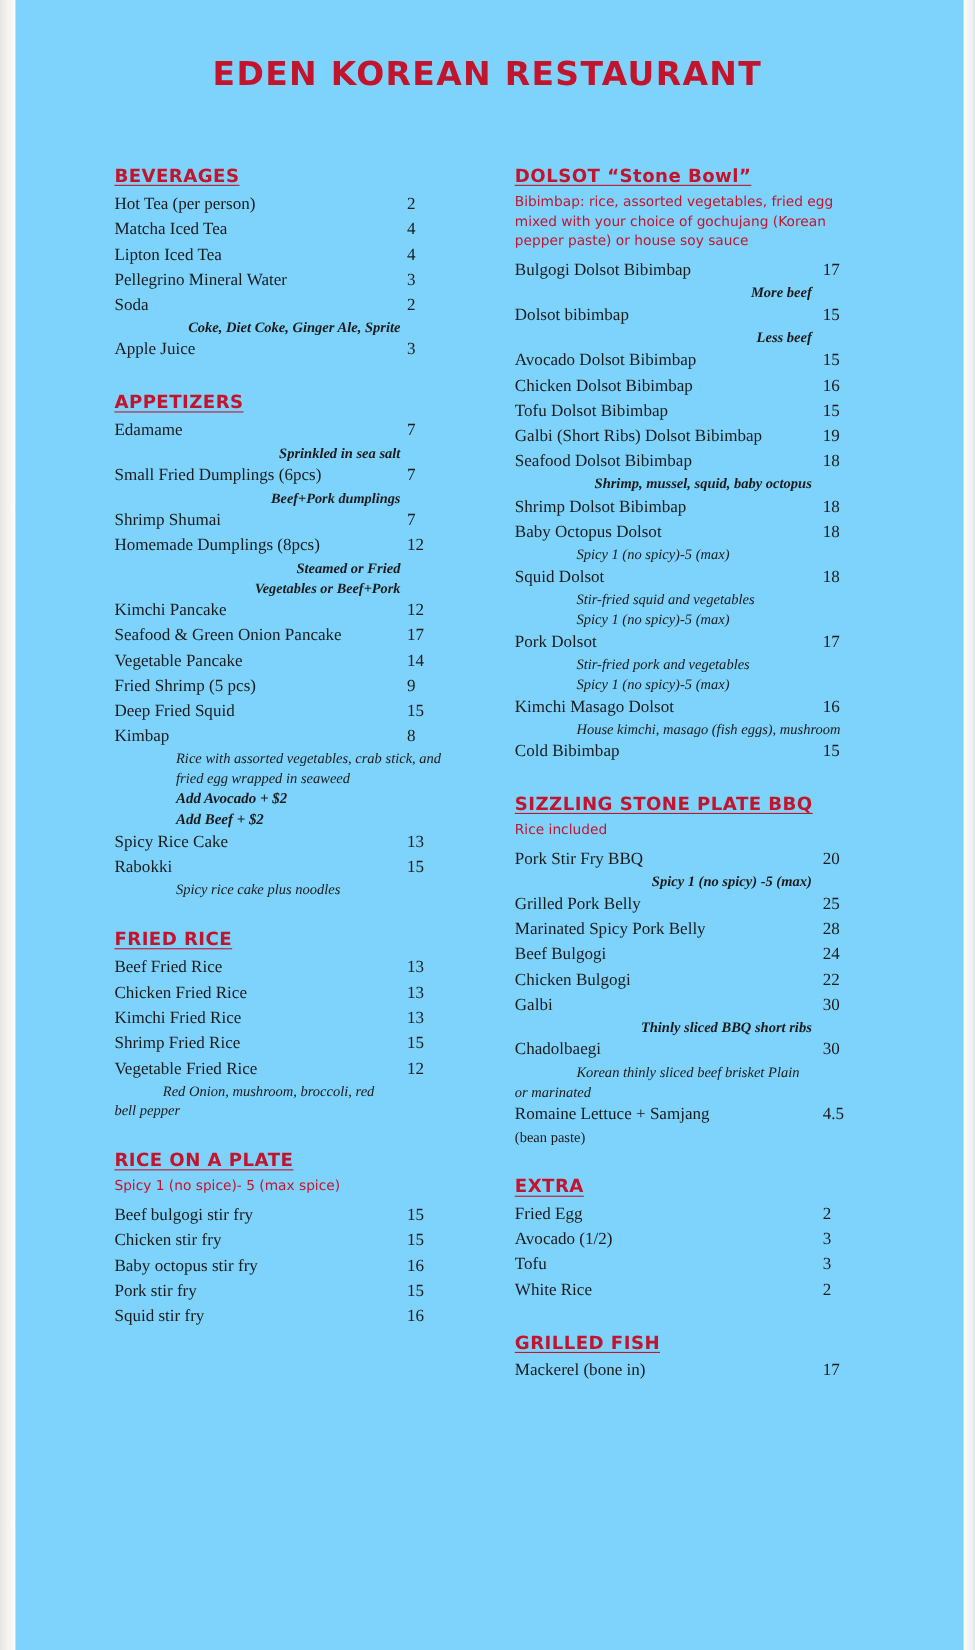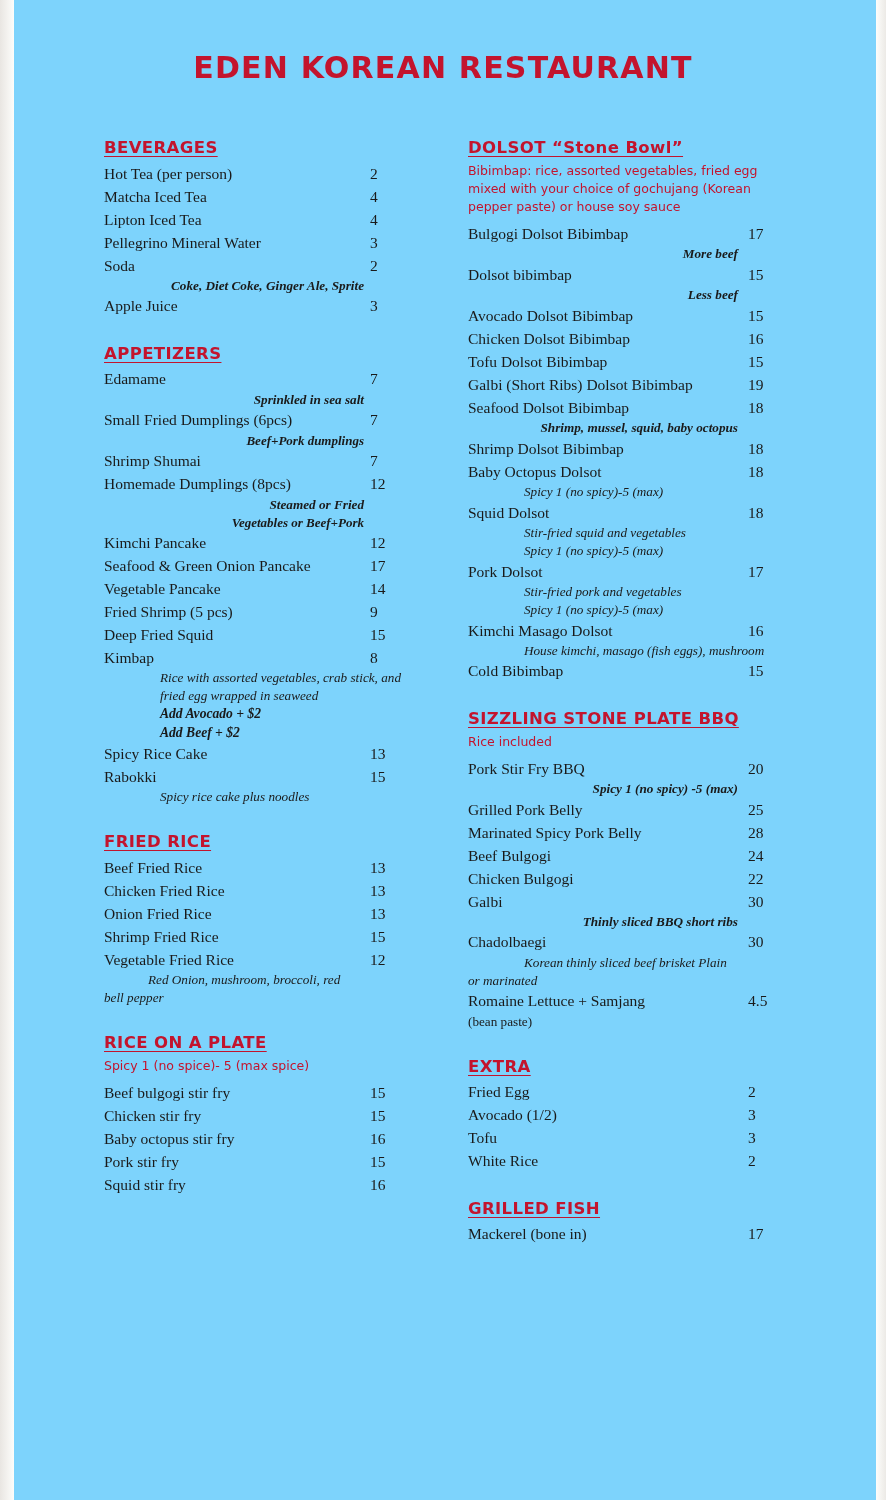--- a/index.html
+++ b/index.html
@@ -39,21 +39,21 @@
     width: 886px;
     text-align: center;
     font-family: "DejaVu Sans", sans-serif;
     font-weight: bold;
     font-size: 30px;
     letter-spacing: 1.2px;
     color: #c3142d;
   }
   .col {
     position: absolute;
-    top: 138px;
+    top: 150px;
   }
   .col-left {
     left: 104px;
     width: 300px;
   }
   .col-right {
     left: 468px;
     width: 310px;
   }
   .section {
@@ -227,21 +227,21 @@
         <div class="sec-head">FRIED RICE</div>
         <div class="item">
           <span class="nm">Beef Fried Rice</span>
           <span class="pr">13</span>
         </div>
         <div class="item">
           <span class="nm">Chicken Fried Rice</span>
           <span class="pr">13</span>
         </div>
         <div class="item">
-          <span class="nm">Onion Fried Rice</span>
+          <span class="nm">Kimchi Fried Rice</span>
           <span class="pr">13</span>
         </div>
         <div class="item">
           <span class="nm">Shrimp Fried Rice</span>
           <span class="pr">15</span>
         </div>
         <div class="item">
           <span class="nm">Vegetable Fried Rice</span>
           <span class="pr">12</span>
         </div>

